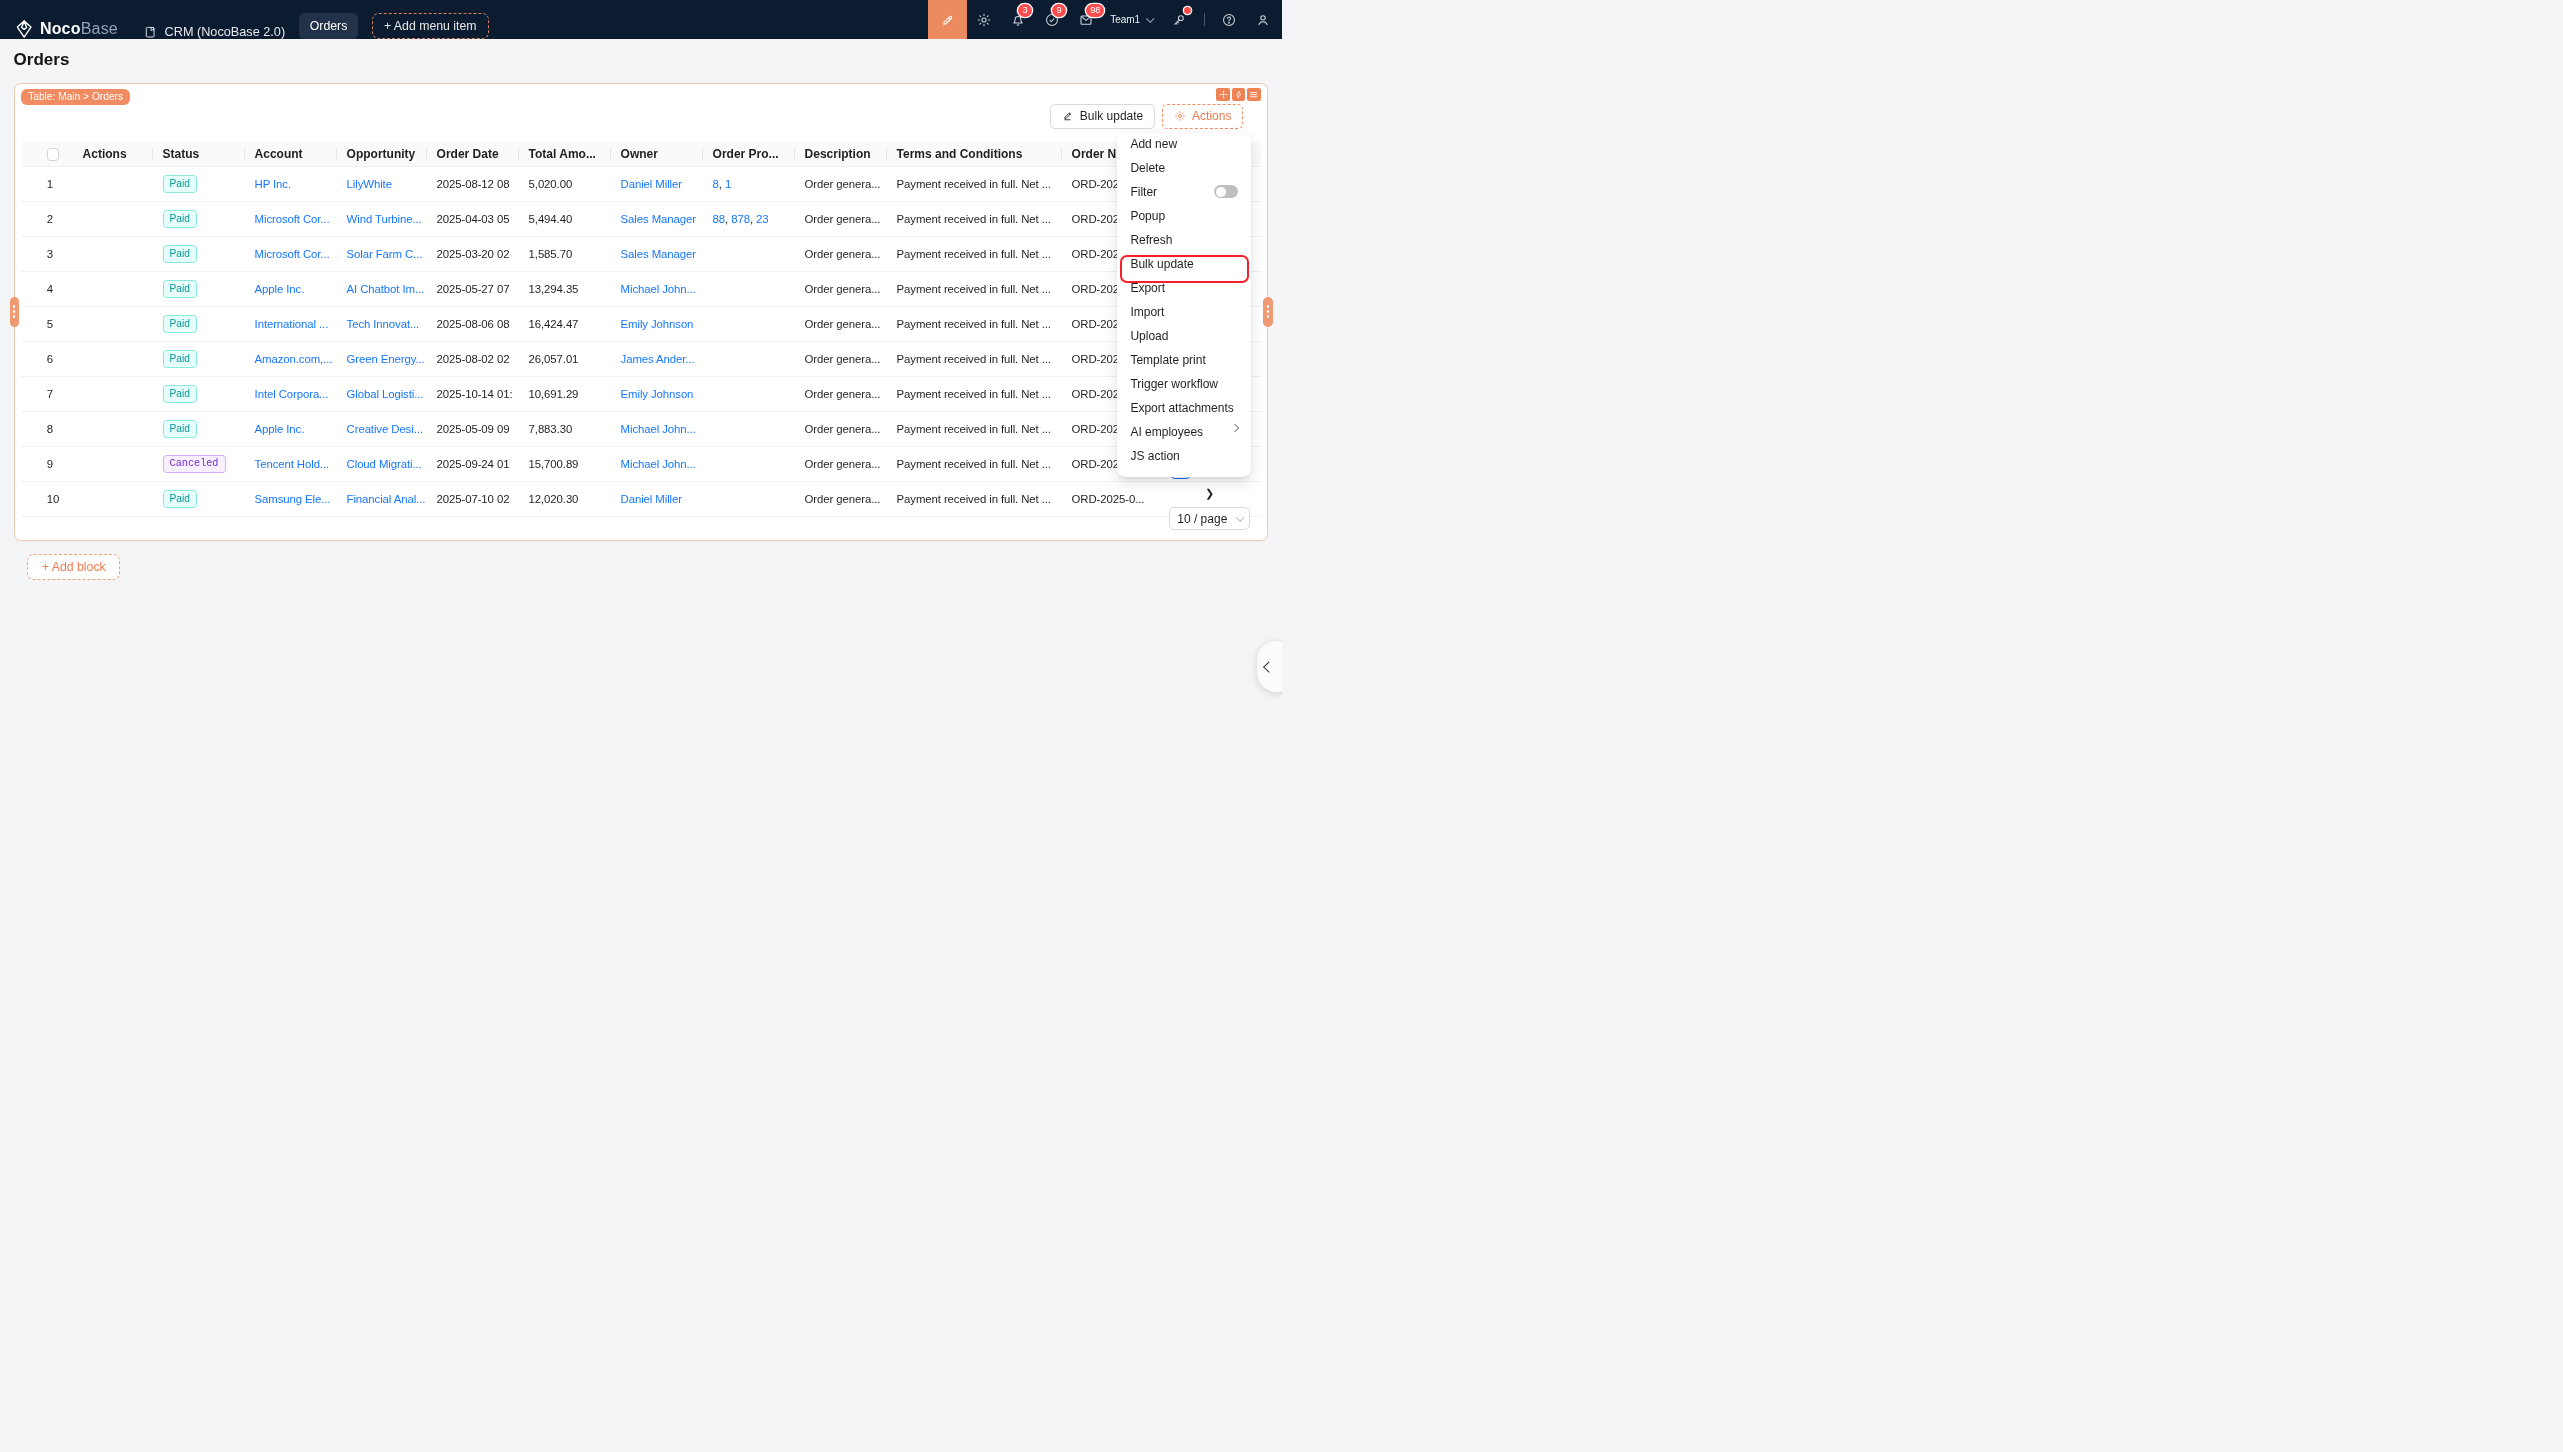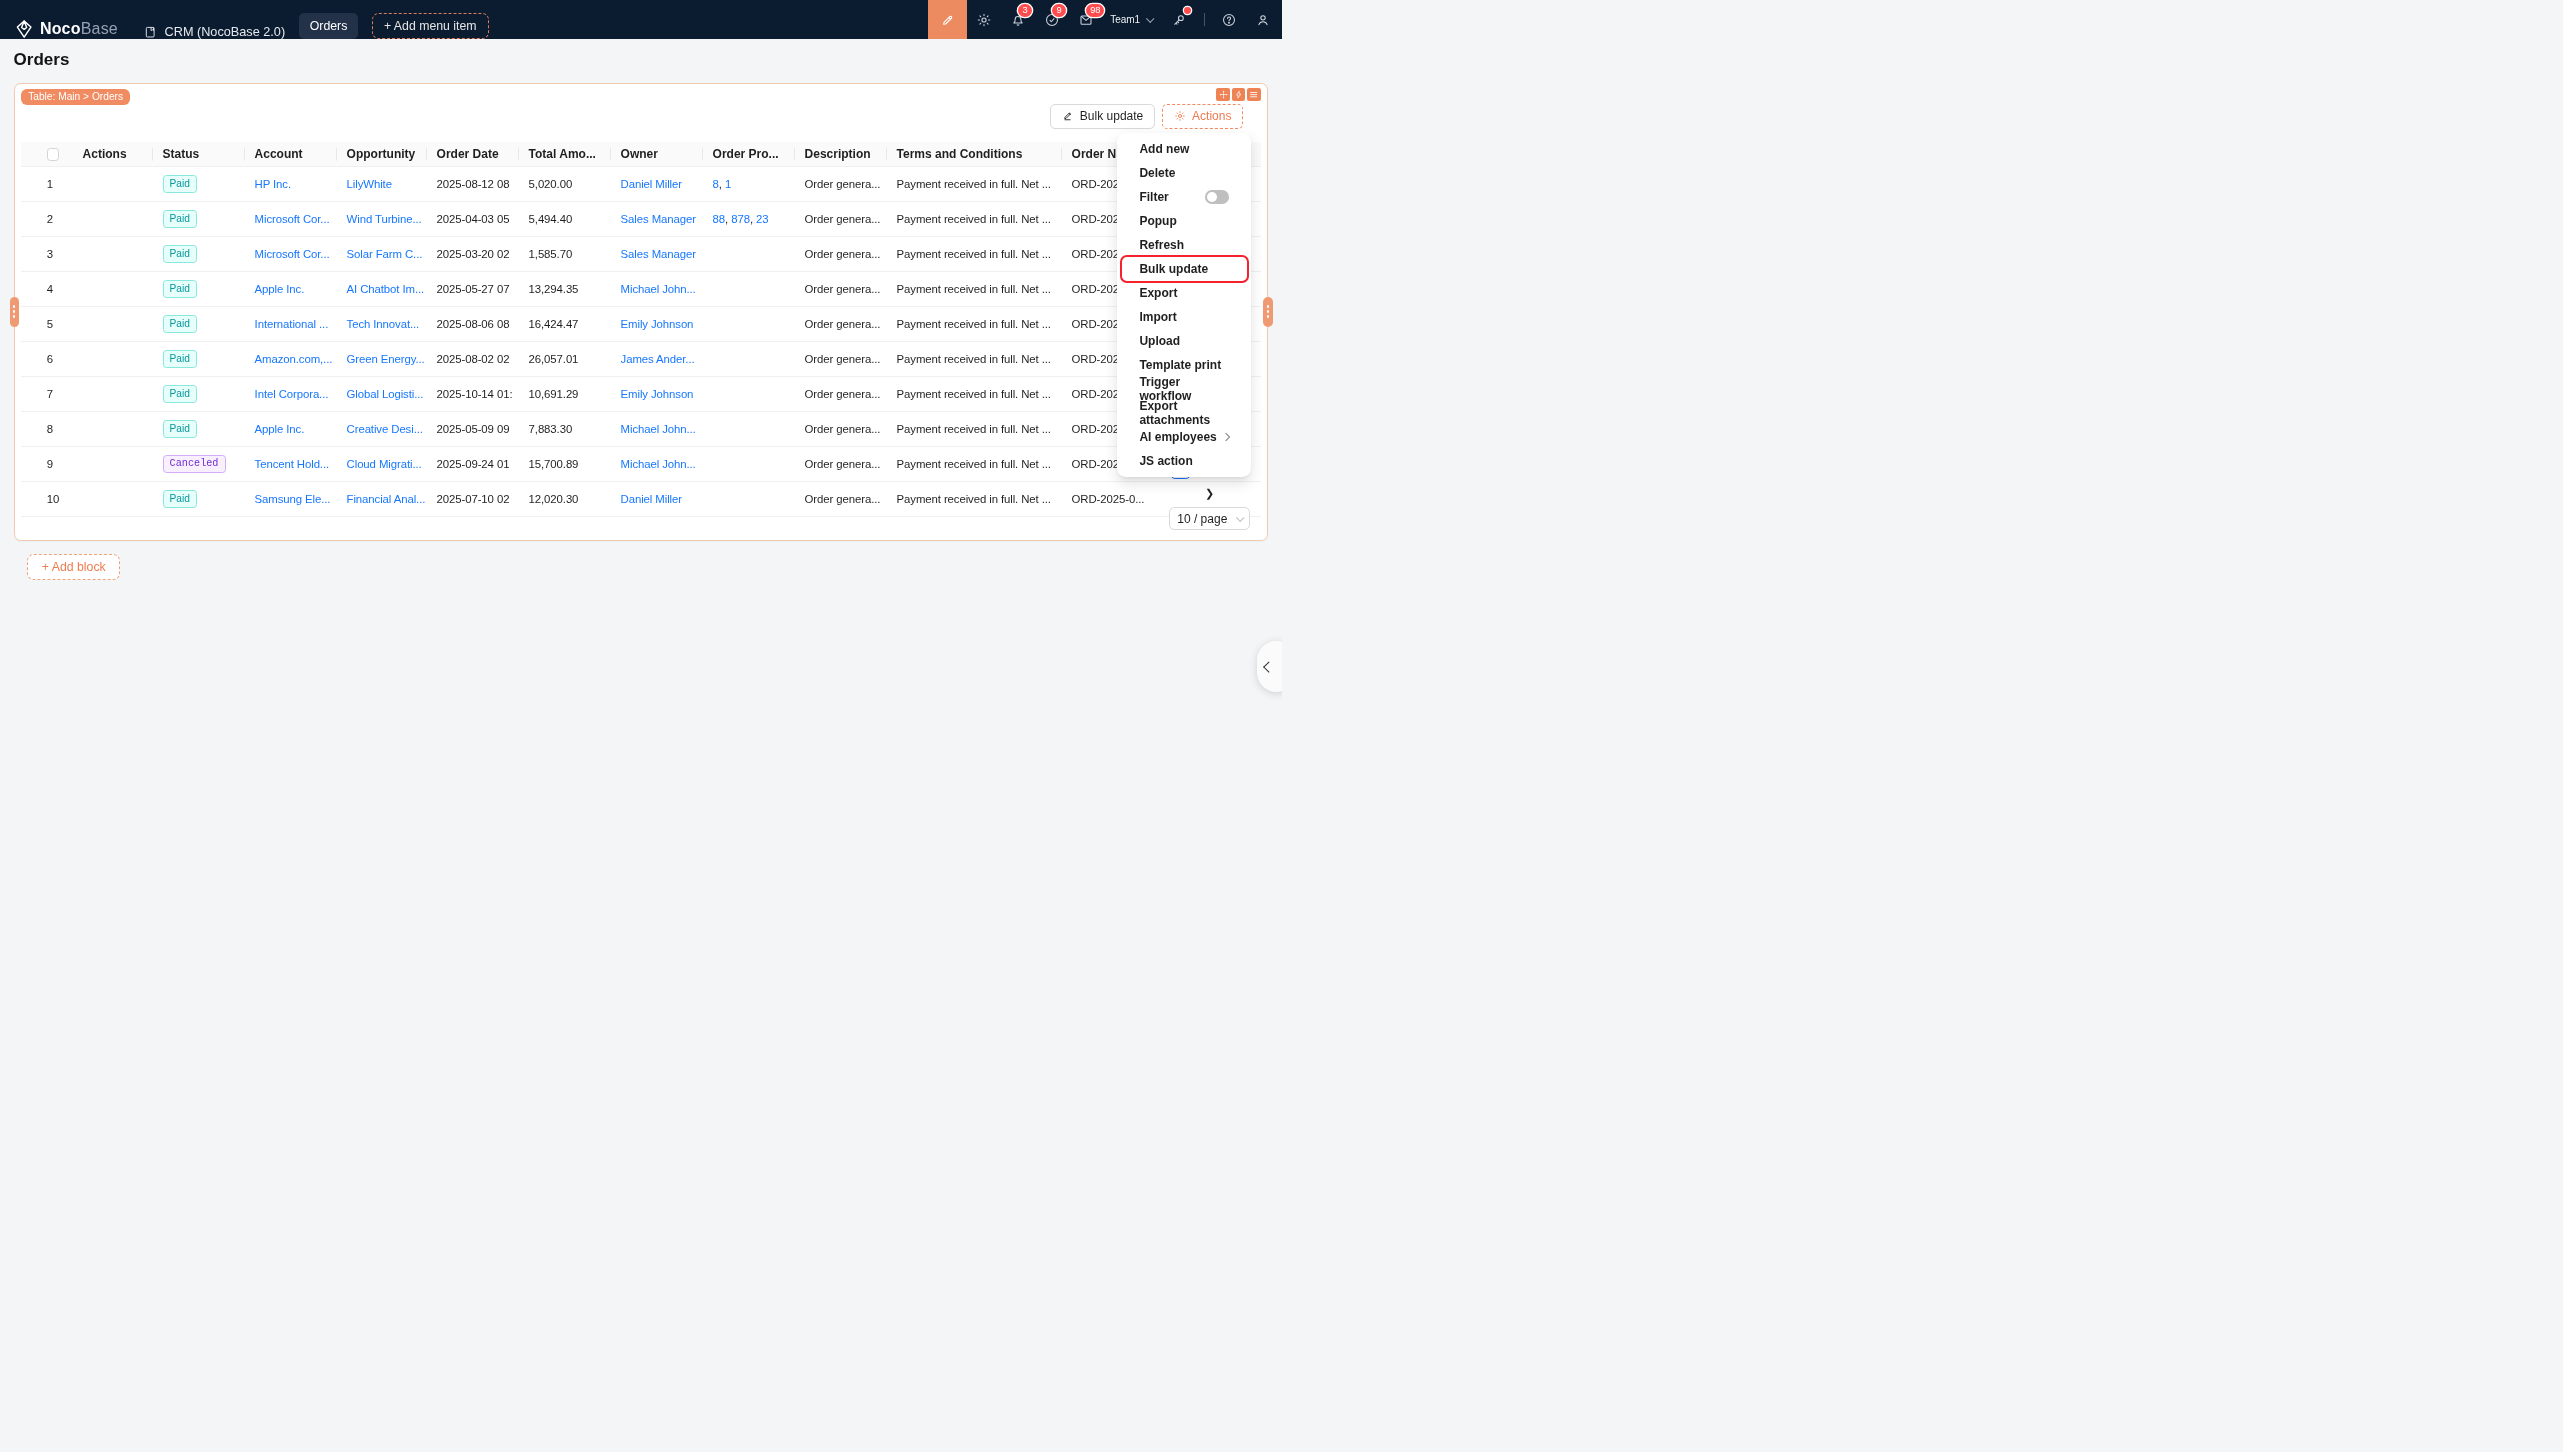--- a/index.html
+++ b/index.html
@@ -67,21 +67,21 @@
   .pager{position:absolute; right:17px; bottom:9.3px; display:flex; align-items:center; gap:7.6px; font-size:12px; color:var(--text);flex-direction:column;}
   .pg-arrow{width:15.3px; text-align:center; cursor:pointer; font-size:11px;}
   .pg-prev{color:rgba(0,0,0,.25);}
   .pg-num{min-width:21px; height:21px; line-height:21px; text-align:center; border-radius:5.1px; cursor:pointer;}
   .pg-num.active{border:0.8px solid var(--blue); color:var(--blue); line-height:19.5px; background:#fff;}
   .pg-size{display:flex; align-items:center; gap:8.5px; border:0.8px solid #d9d9d9; border-radius:5.1px; height:23px; padding:0 7.6px; background:#fff; cursor:pointer;}
   .chev-dn{width:6px; height:6px; border-right:1.2px solid #bfbfbf; border-bottom:1.2px solid #bfbfbf; transform:rotate(45deg) translateY(-1.7px);}
 
   
   .menu{position:absolute; top:49px; right:16px; width:134px; background:#fff; border-radius:8.5px; padding:4.2px 0; box-shadow:0 5.1px 13.6px rgba(0,0,0,.12),0 2.5px 5.1px -3.4px rgba(0,0,0,.12); z-index:20;}
-  .mi{position:relative; height:24px; display:flex; align-items:center; padding:0 22px; font-size:12px; color:var(--text); cursor:pointer;font-weight:bold;}
+  .mi{position:relative; height:24px; display:flex; align-items:flex-start; padding:0 13px; font-size:12px; color:var(--text); cursor:pointer;}
   .mi .grow{flex:1;}
   .mi.hl::after{content:""; position:absolute; left:2.5px; right:2.5px; top:-1.7px; bottom:-1.7px; border:2.5px solid var(--red); border-radius:6.8px; pointer-events:none;}
   .switch{width:24px; height:13.6px; border-radius:6.8px; background:rgba(0,0,0,.25); position:relative; cursor:pointer;}
   .switch i{position:absolute; left:1.7px; top:1.7px; width:10.2px; height:10.2px; border-radius:50%; background:#fff;}
   .chev-r{width:6px; height:6px; border-right:1.4px solid rgba(0,0,0,.5); border-bottom:1.4px solid rgba(0,0,0,.5); transform:rotate(-45deg);}
 
   
   .add-block{margin:13.6px 13.6px 0; display:inline-flex; align-items:center; height:25.4px; padding:0 13.6px; border:0.8px dashed #f0a07c; border-radius:6.8px; background:#fff; color:#f07c51; font-size:12.3px; cursor:pointer; font-family:inherit;}
   .side-pill{position:absolute; right:-13.6px; top:641px; width:39px; height:51px; border-radius:19.5px; background:#fbfbfb; box-shadow:0 1.7px 8.5px rgba(0,0,0,.15); display:flex; align-items:center; padding-left:8.5px; z-index:30; cursor:pointer;}
   .chev-l{width:7.6px; height:7.6px; border-left:1.7px solid #2a2a2a; border-bottom:1.7px solid #2a2a2a; transform:rotate(45deg);}

